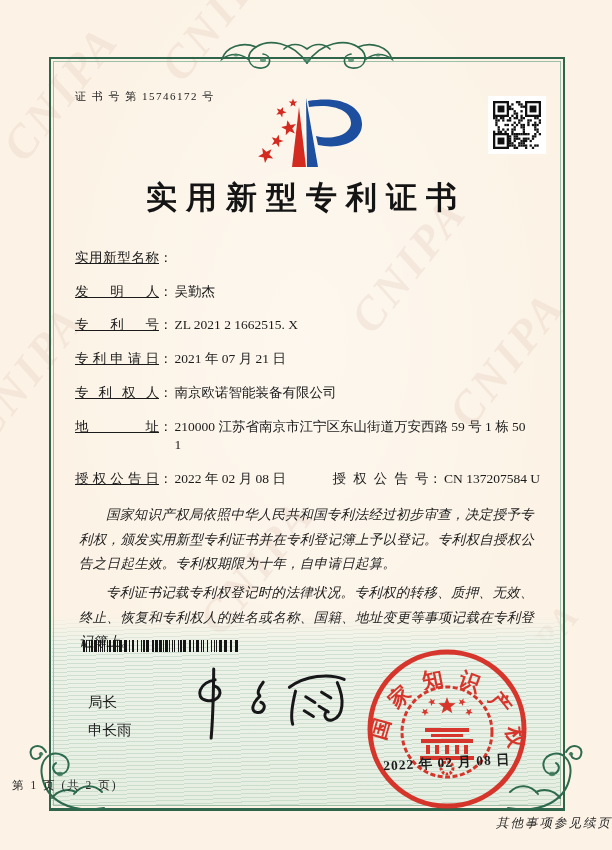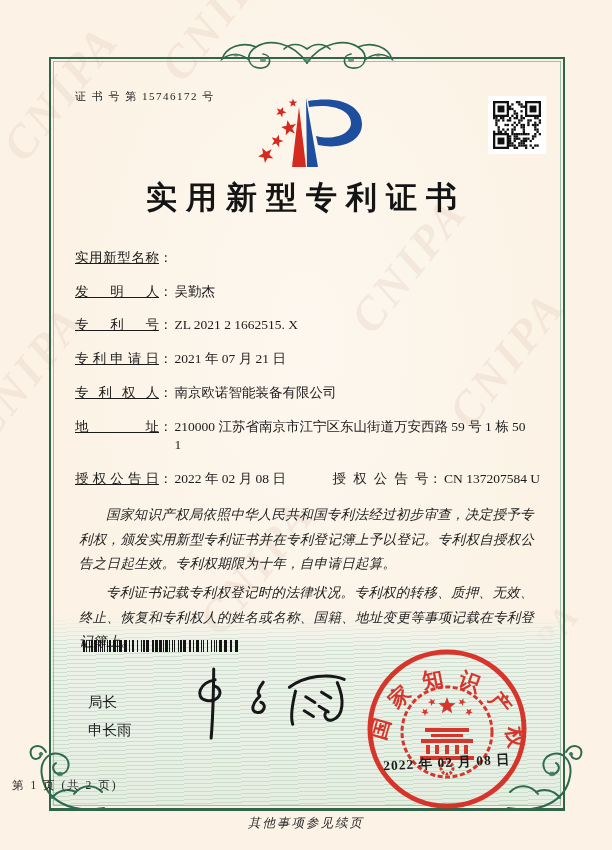--- a/index.html
+++ b/index.html
@@ -43,21 +43,21 @@
   .paras{margin-top:10px;font-size:13.5px;line-height:1.82;font-style:italic;color:#222;width:466px;}
   .paras p{margin:4px;text-indent:2em;letter-spacing:0.3px;}
   .barcode{position:absolute;left:83px;top:640px;width:160px;height:12px;}
   .sig-labels{position:absolute;left:88px;top:689px;font-size:14.5px;color:#222;line-height:1.9;}
   .signature{position:absolute;left:182px;top:662px;width:175px;height:85px;transform:rotate(-2deg);}
   .seal{position:absolute;left:362px;top:644px;width:170px;height:170px;opacity:0.93;}
   .seal-date{position:absolute;left:368px;top:754px;width:158px;text-align:center;
       font-size:13.5px;font-weight:700;color:#1c1c1c;transform:rotate(-3deg);letter-spacing:1px;}
   .page-no{position:absolute;left:12px;top:778px;width:514px;
       font-size:11.5px;letter-spacing:2px;color:#2a2a2a;}
-  .cont-note{position:absolute;left:0;top:815px;width:612px;text-align:center;
+  .cont-note{position:absolute;left:0;top:815px;width:612px;text-align:right;
       font-size:12.5px;font-style:italic;letter-spacing:2px;color:#2a2a2a;}
   .ornament{position:absolute;}
 </style>
 </head>
 <body>
 
 <div class="wm" style="left:-18px;top:66px">CNIPA</div>
 <div class="wm" style="left:140px;top:-14px">CNIPA</div>
 <div class="wm" style="left:330px;top:238px">CNIPA</div>
 <div class="wm" style="left:-52px;top:346px">CNIPA</div>

